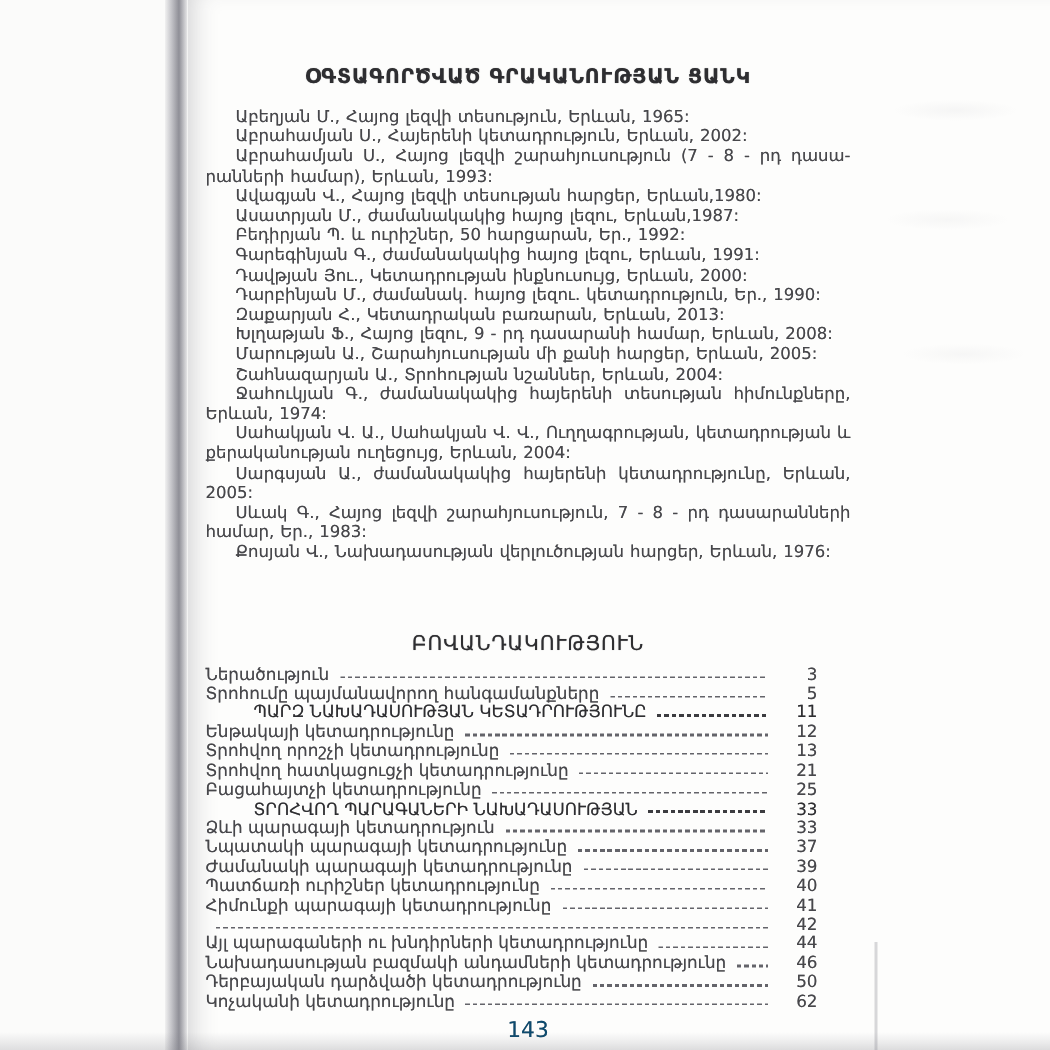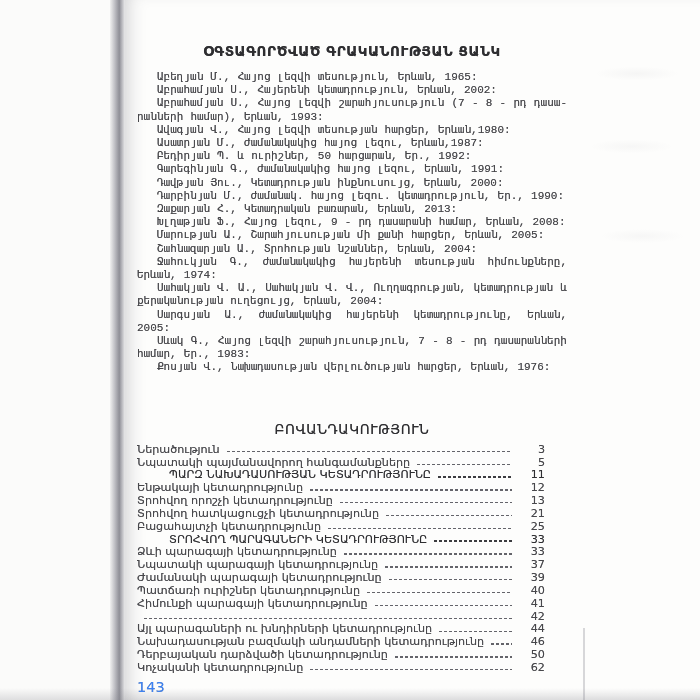--- a/index.html
+++ b/index.html
@@ -26,40 +26,40 @@
       radial-gradient(60px 10px at 50% 12%,rgba(120,120,130,.06),rgba(0,0,0,0) 70%),
       radial-gradient(60px 10px at 45% 38%,rgba(120,120,130,.05),rgba(0,0,0,0) 70%),
       radial-gradient(60px 10px at 55% 70%,rgba(120,120,130,.05),rgba(0,0,0,0) 70%);}
   .content{position:absolute;left:137px;top:43px;width:430px;}
   .bib-title{
     margin:0 0 12px 0;text-align:center;
     font-size:13.5px;font-weight:700;letter-spacing:.6px;
     color:var(--color-heading,#2e2e31);
     text-shadow:0 0 .5px rgba(46,46,49,.7);
   }
-  .bib-list{font-size:11px;line-height:13.2px;text-align:justify;word-spacing:.5px;font-family:Liberation Mono, monospace;}
+  .bib-list{font-size:11px;line-height:13.2px;text-align:justify;word-spacing:.5px;}
   .bib-entry{margin:0;text-indent:20px;text-shadow:0 0 .4px rgba(70,70,75,.65);}
   .toc-title{
     margin:46px 0 6px 0;text-align:center;
     font-size:13.5px;font-weight:400;letter-spacing:.6px;
     color:var(--color-heading,#2e2e31);
     text-shadow:0 0 .5px rgba(46,46,49,.7);
   }
   .toc-list{width:408px;font-size:11.2px;}
   .toc-row{display:flex;align-items:baseline;height:12.85px;white-space:nowrap;
     text-shadow:0 0 .4px rgba(70,70,75,.6);justify-content:flex-end;}
   .toc-row .leader{
     flex:1;height:1.3px;align-self:flex-end;margin:0 7px 3.5px 7px;
     background:repeating-linear-gradient(90deg,#64646a 0 3px,rgba(0,0,0,0) 3px 5px);
   }
   .toc-row .toc-page{width:26px;text-align:right;flex:none;}
   .toc-row.bold{font-weight:400;color:var(--color-heading,#2e2e31);margin-left:32px;}
   .toc-row.bold .leader{height:2px;margin-bottom:3px;
     background:repeating-linear-gradient(90deg,#3c3c40 0 3px,rgba(0,0,0,0) 3px 5px);}
-  .page-number{margin-top:5px;font-size:14.5px;color:#3b82f6;
+  .page-number{margin-top:5px;text-align:center;font-size:14.5px;color:#0c4a6e;
     text-shadow:0 0 .4px rgba(82,82,87,.6);}
 </style>
 </head>
 <body style="--color-text: #47474b; --color-heading: #2e2e31; --color-page_bg: #fdfdfc; --color-gutter: #8f8f97;">
 
 <div class="scan">
   <div class="left-strip"></div>
   <div class="page-area"></div>
   <div class="gutter"></div>
   <div class="bleed"></div>
@@ -90,21 +90,21 @@
 
     <h2 class="toc-title">ԲՈՎԱՆԴԱԿՈՒԹՅՈՒՆ</h2>
 
     <div class="toc-list">
         <div class="toc-row">
           <span class="toc-label">Ներածություն</span>
           <span class="leader"></span>
           <span class="toc-page">3</span>
         </div>
         <div class="toc-row">
-          <span class="toc-label">Նպատակի պայմանավորող հանգամանքները</span>
+          <span class="toc-label">Տրոհումը պայմանավորող հանգամանքները</span>
           <span class="leader"></span>
           <span class="toc-page">5</span>
         </div>
         <div class="toc-row bold">
           <span class="toc-label">ՊԱՐԶ ՆԱԽԱԴԱՍՈՒԹՅԱՆ ԿԵՏԱԴՐՈՒԹՅՈՒՆԸ</span>
           <span class="leader"></span>
           <span class="toc-page">11</span>
         </div>
         <div class="toc-row">
           <span class="toc-label">Ենթակայի կետադրությունը</span>
@@ -120,26 +120,26 @@
           <span class="toc-label">Տրոհվող հատկացուցչի կետադրությունը</span>
           <span class="leader"></span>
           <span class="toc-page">21</span>
         </div>
         <div class="toc-row">
           <span class="toc-label">Բացահայտչի կետադրությունը</span>
           <span class="leader"></span>
           <span class="toc-page">25</span>
         </div>
         <div class="toc-row bold">
-          <span class="toc-label">ՏՐՈՀՎՈՂ ՊԱՐԱԳԱՆԵՐԻ ԿԵՏԱԴՐՈՒԹՅՈՒՆԸ</span>
+          <span class="toc-label">ՏՐՈՀՎՈՂ ՊԱՐԱԳԱՆԵՐԻ ՆԱԽԱԴԱՍՈՒԹՅԱՆ</span>
           <span class="leader"></span>
           <span class="toc-page">33</span>
         </div>
         <div class="toc-row">
-          <span class="toc-label">Ձևի պարագայի կետադրությունը</span>
+          <span class="toc-label">Ձևի պարագայի կետադրություն</span>
           <span class="leader"></span>
           <span class="toc-page">33</span>
         </div>
         <div class="toc-row">
           <span class="toc-label">Նպատակի պարագայի կետադրությունը</span>
           <span class="leader"></span>
           <span class="toc-page">37</span>
         </div>
         <div class="toc-row">
           <span class="toc-label">Ժամանակի պարագայի կետադրությունը</span>

